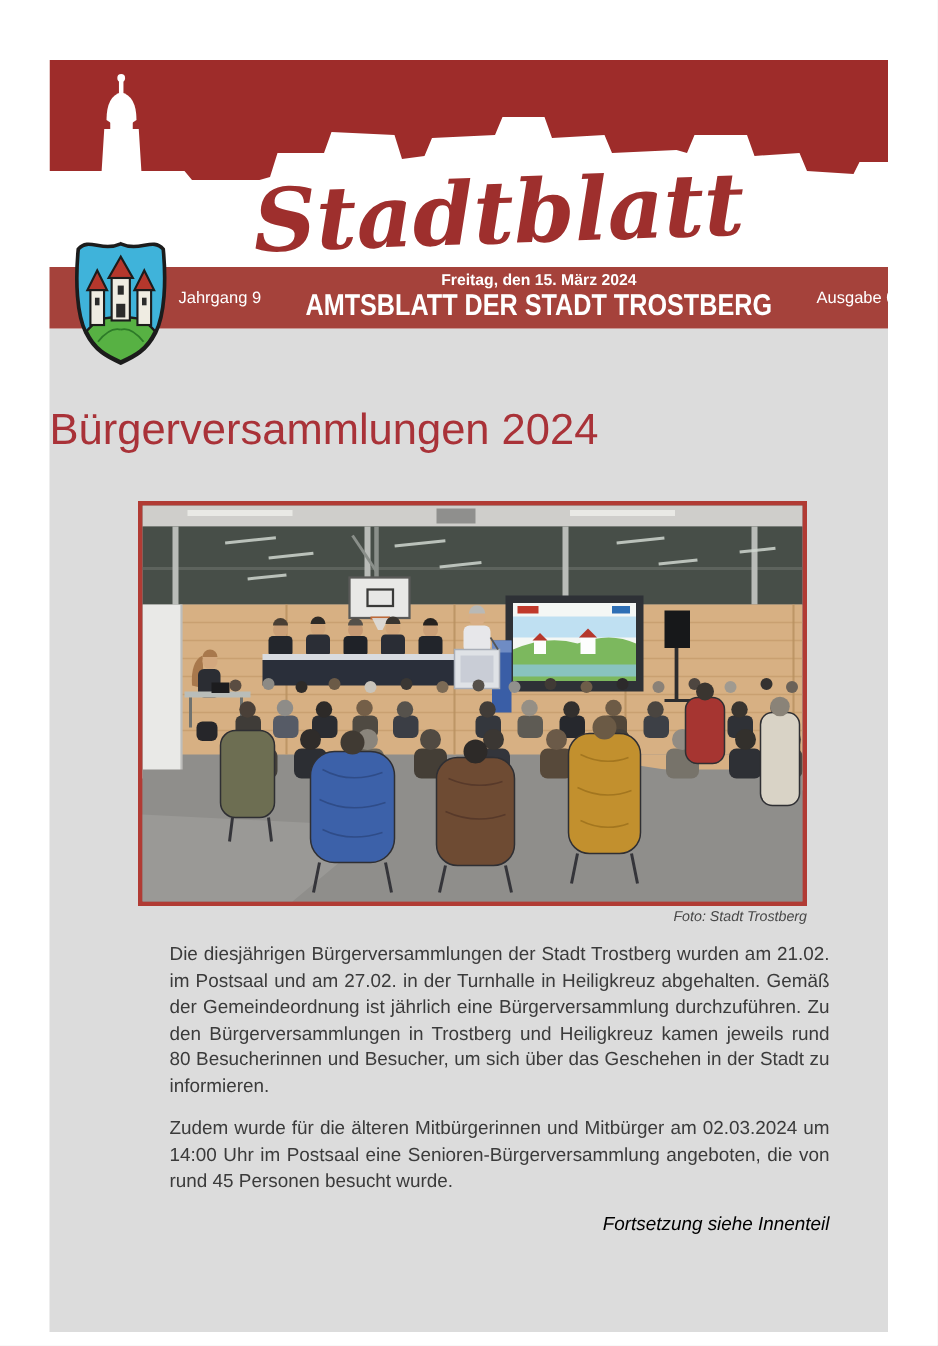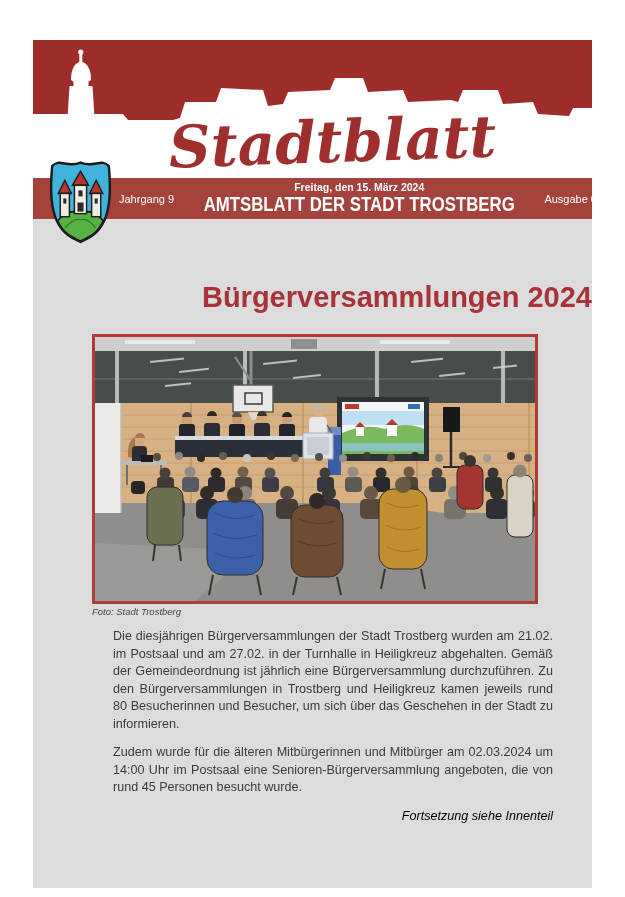--- a/index.html
+++ b/index.html
@@ -19,27 +19,27 @@
   #banner .zone-right{width:96px;display:flex;align-items:center;justify-content:flex-end;padding-right:10px;box-sizing:border-box;}
   .banner-small{font-size:11px;font-weight:normal;white-space:nowrap;}
   .banner-date{font-size:10.5px;font-weight:bold;margin-bottom:1px;white-space:nowrap;}
   .banner-main{font-size:20px;font-weight:bold;white-space:nowrap;transform:scaleX(0.84);transform-origin:center;}
 
   #crest{position:absolute;left:47px;top:157px;width:67px;height:87px;z-index:5;}
 
   
   #page-body{position:absolute;left:33px;top:219px;width:559px;height:669px;background:#dcdcdc;z-index:0;}
 
-  #headline{position:absolute;left:0;top:52px;width:559px;text-align:right;
-            font-size:29px;font-weight:bold;color:#a93238;letter-spacing:0px;margin-top:10px;}
+  #headline{position:absolute;left:0;top:52px;width:559px;text-align:left;
+            font-size:29px;font-weight:normal;color:#a93238;letter-spacing:0px;}
 
   #photo-frame{position:absolute;left:59px;top:115px;width:440px;height:264px;
                border:3px solid #b13b34;background:#8f8e8b;}
   #photo-frame svg{display:block;}
-  #photo-credit{position:absolute;left:59px;top:387px;width:446px;
+  #photo-credit{position:absolute;left:59px;top:387px;width:446px;text-align:right;
                 font-size:9.5px;font-style:italic;color:#474747;}
 
   #article-text{position:absolute;left:60px;top:409px;width:440px;color:#3b3b3b;
                 font-size:12.6px;line-height:17.5px;text-align:justify;margin-left:20px;}
   #article-text p{margin:0 0 11px 0;}
   #continuation{width:440px;text-align:right;font-style:italic;font-size:12.6px;color:#000000;margin-top:4px;}
 </style>
 </head>
 <body>
 

